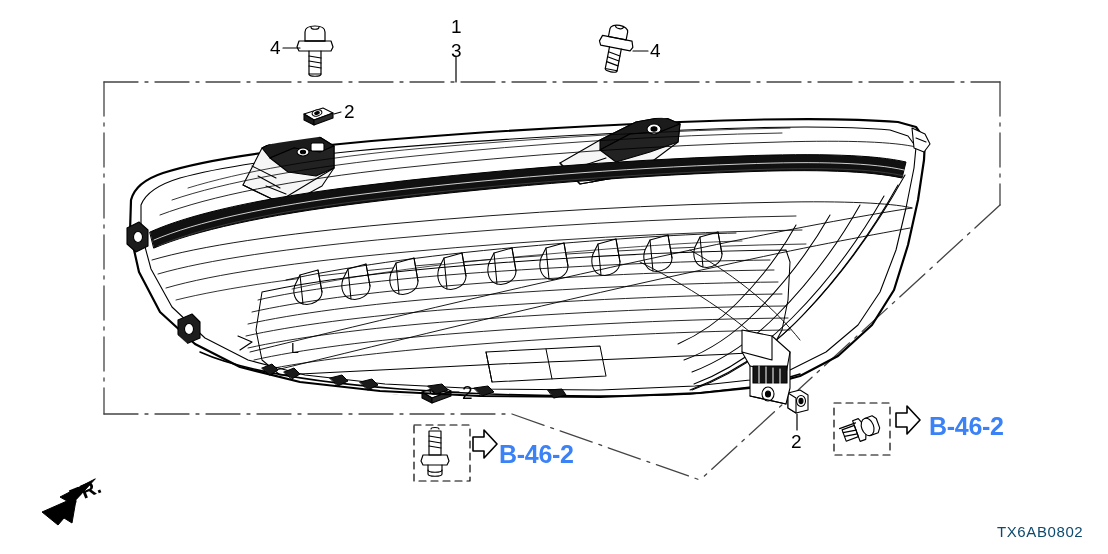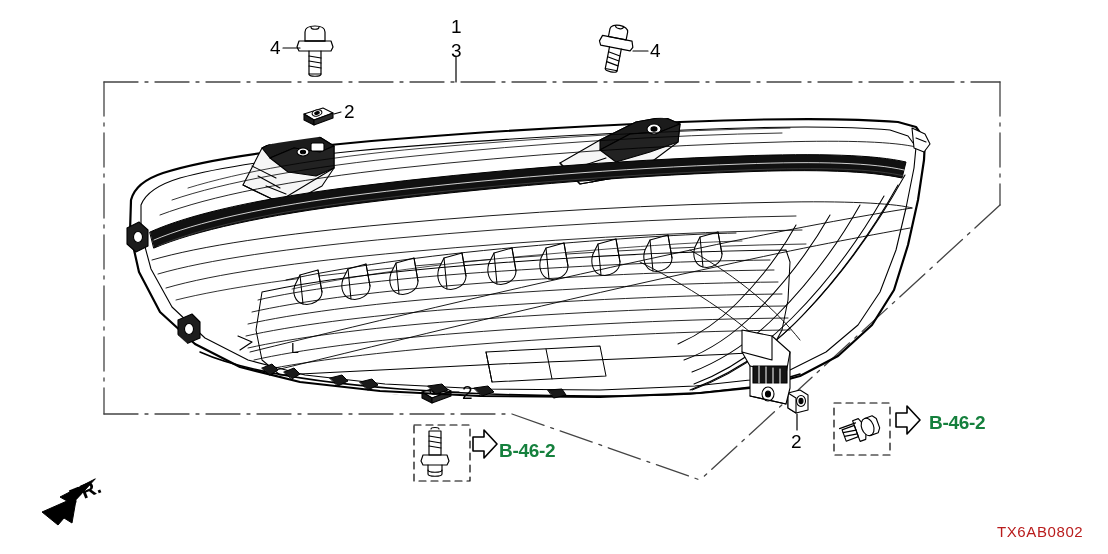--- a/index.html
+++ b/index.html
@@ -31,31 +31,31 @@
     font-family: "Liberation Sans", sans-serif;
     font-size: 19px;
     color: #000;
     line-height: 1;
     white-space: nowrap;
     user-select: none;
   }
   .ref-label {
     position: absolute;
     font-family: "Liberation Sans", sans-serif;
-    font-size: 19px;
+    font-size: 25px;
     font-weight: bold;
-    color: #15803d;
+    color: #3b82f6;
     letter-spacing: -0.3px;
     white-space: nowrap;
   }
   .partnum {
     position: absolute;
     font-family: "Liberation Sans", sans-serif;
     font-size: 15px;
-    color: #b91c1c;
+    color: #0c4a6e;
     letter-spacing: 0.6px;
     white-space: nowrap;
   }
   .fr-label {
     position: absolute;
     font-family: "Liberation Sans", sans-serif;
     font-size: 20px;
     font-weight: bold;
     color: #000;
     transform: rotate(-22deg);

